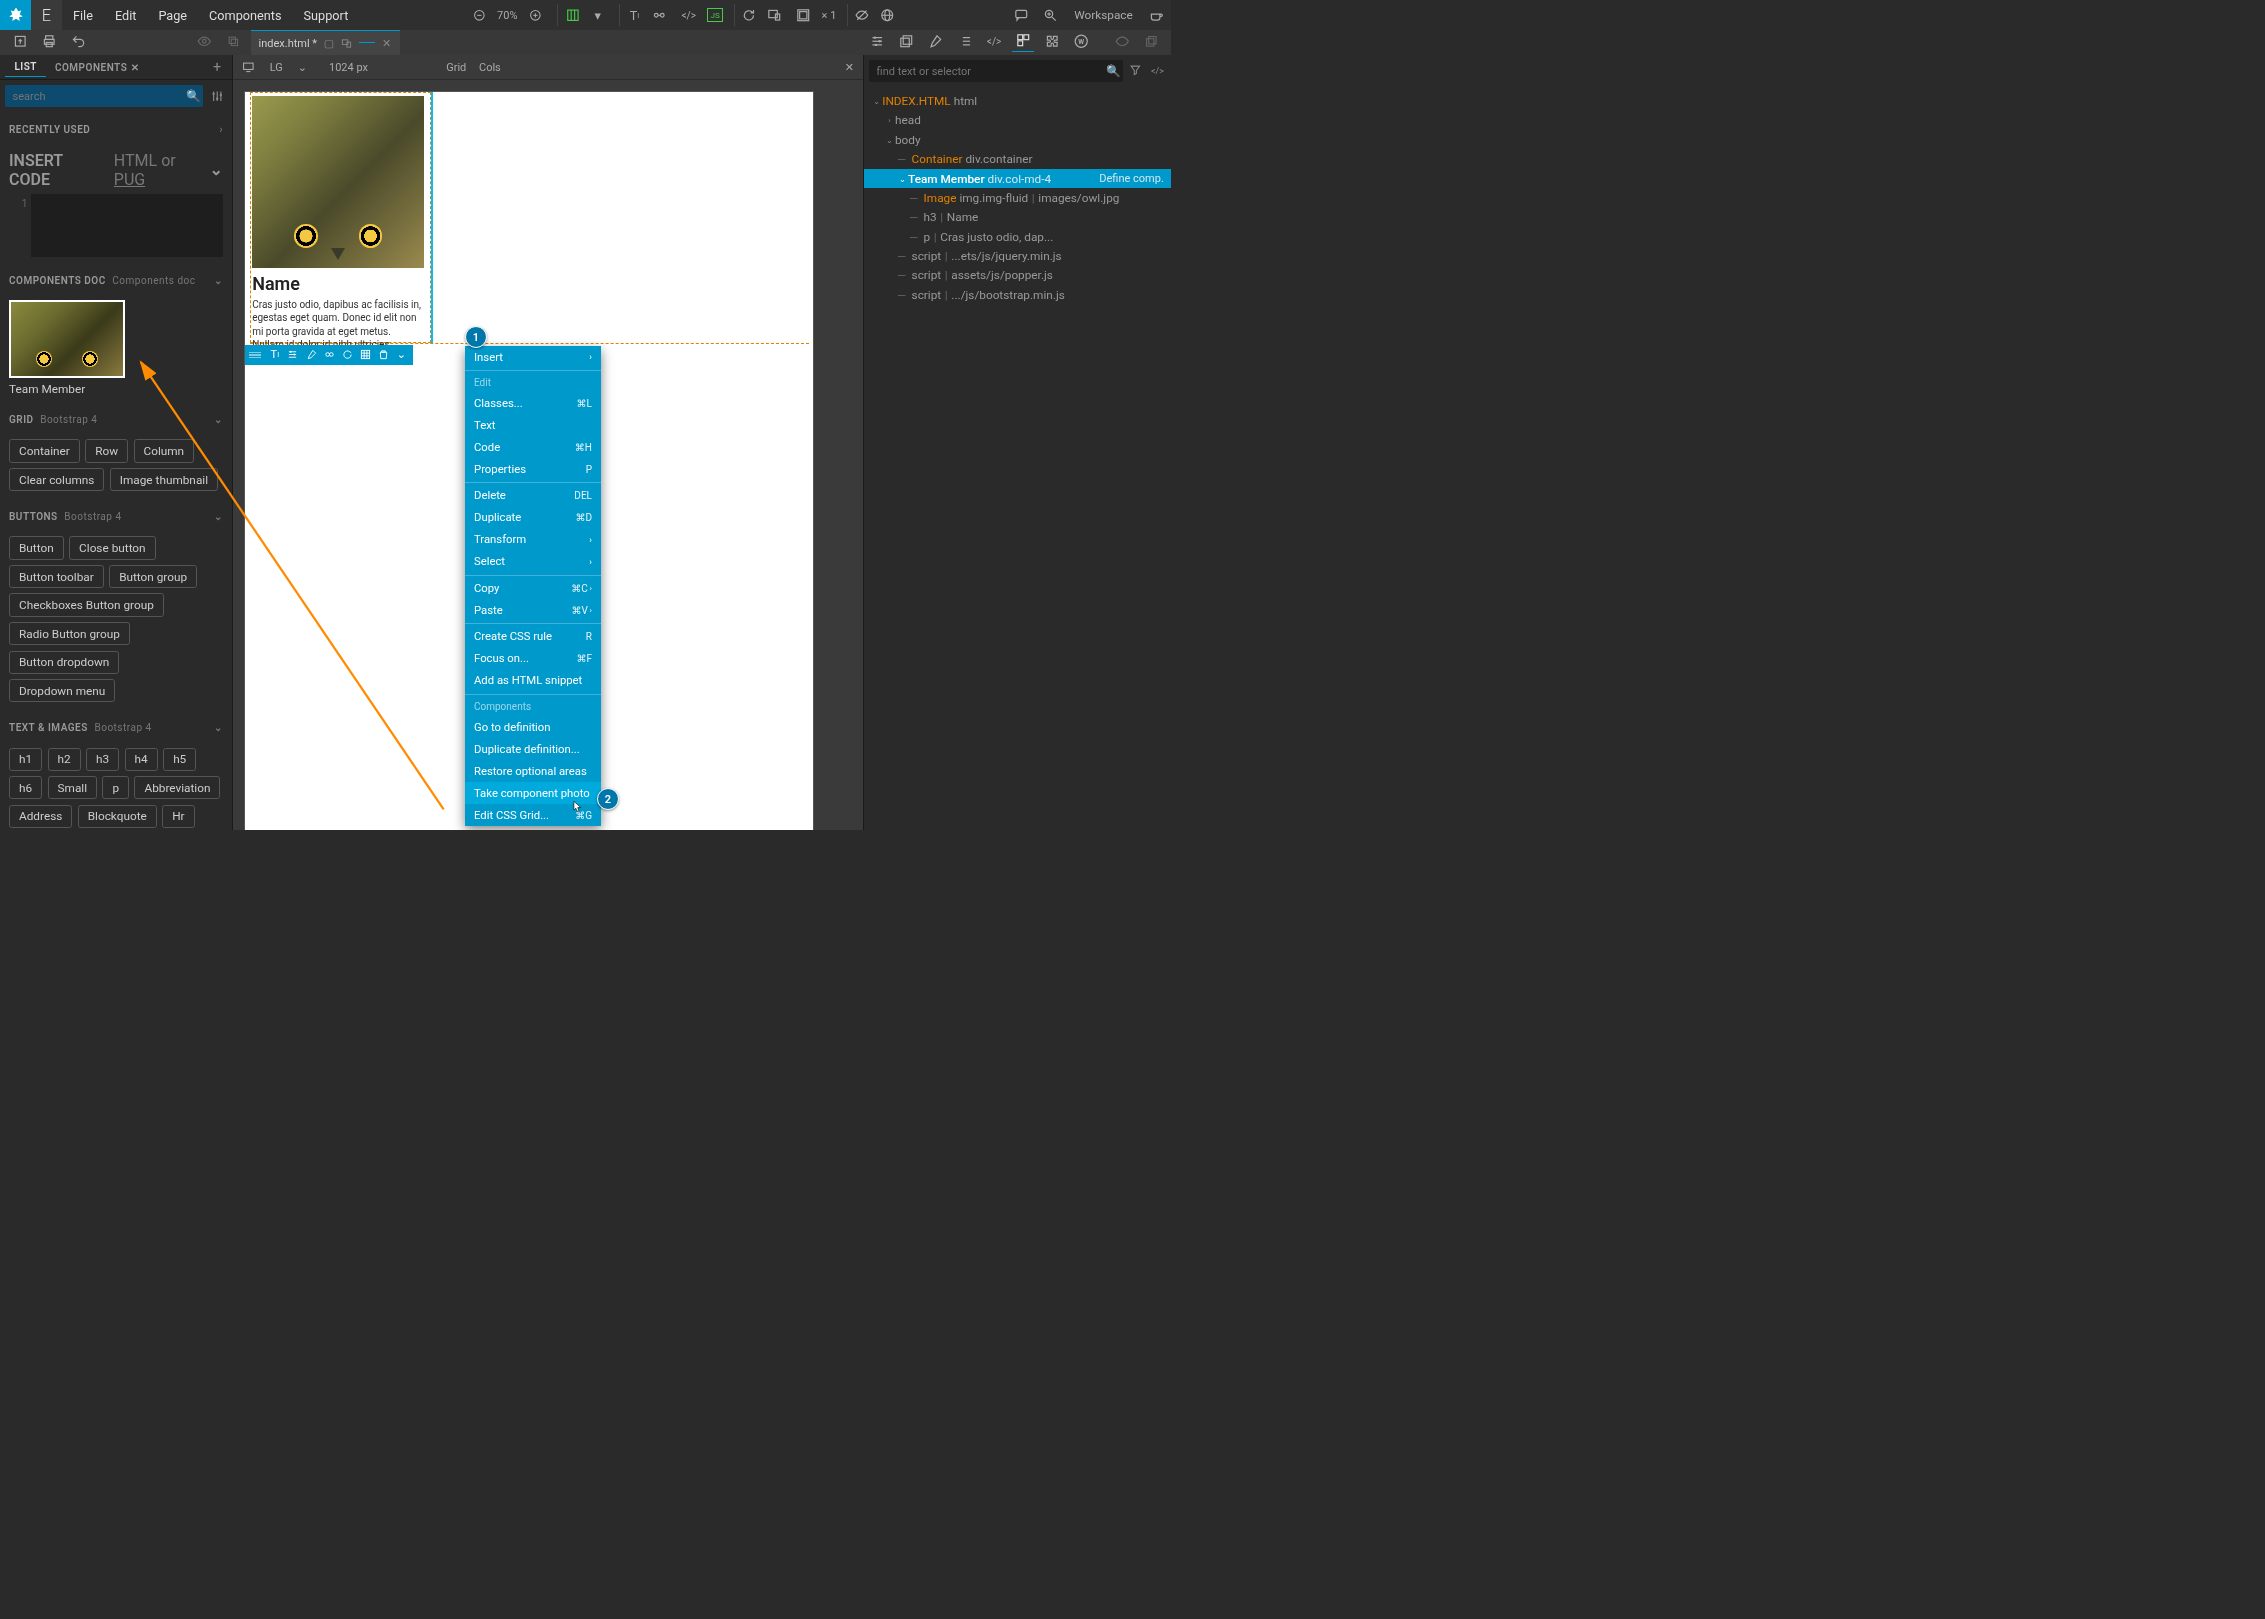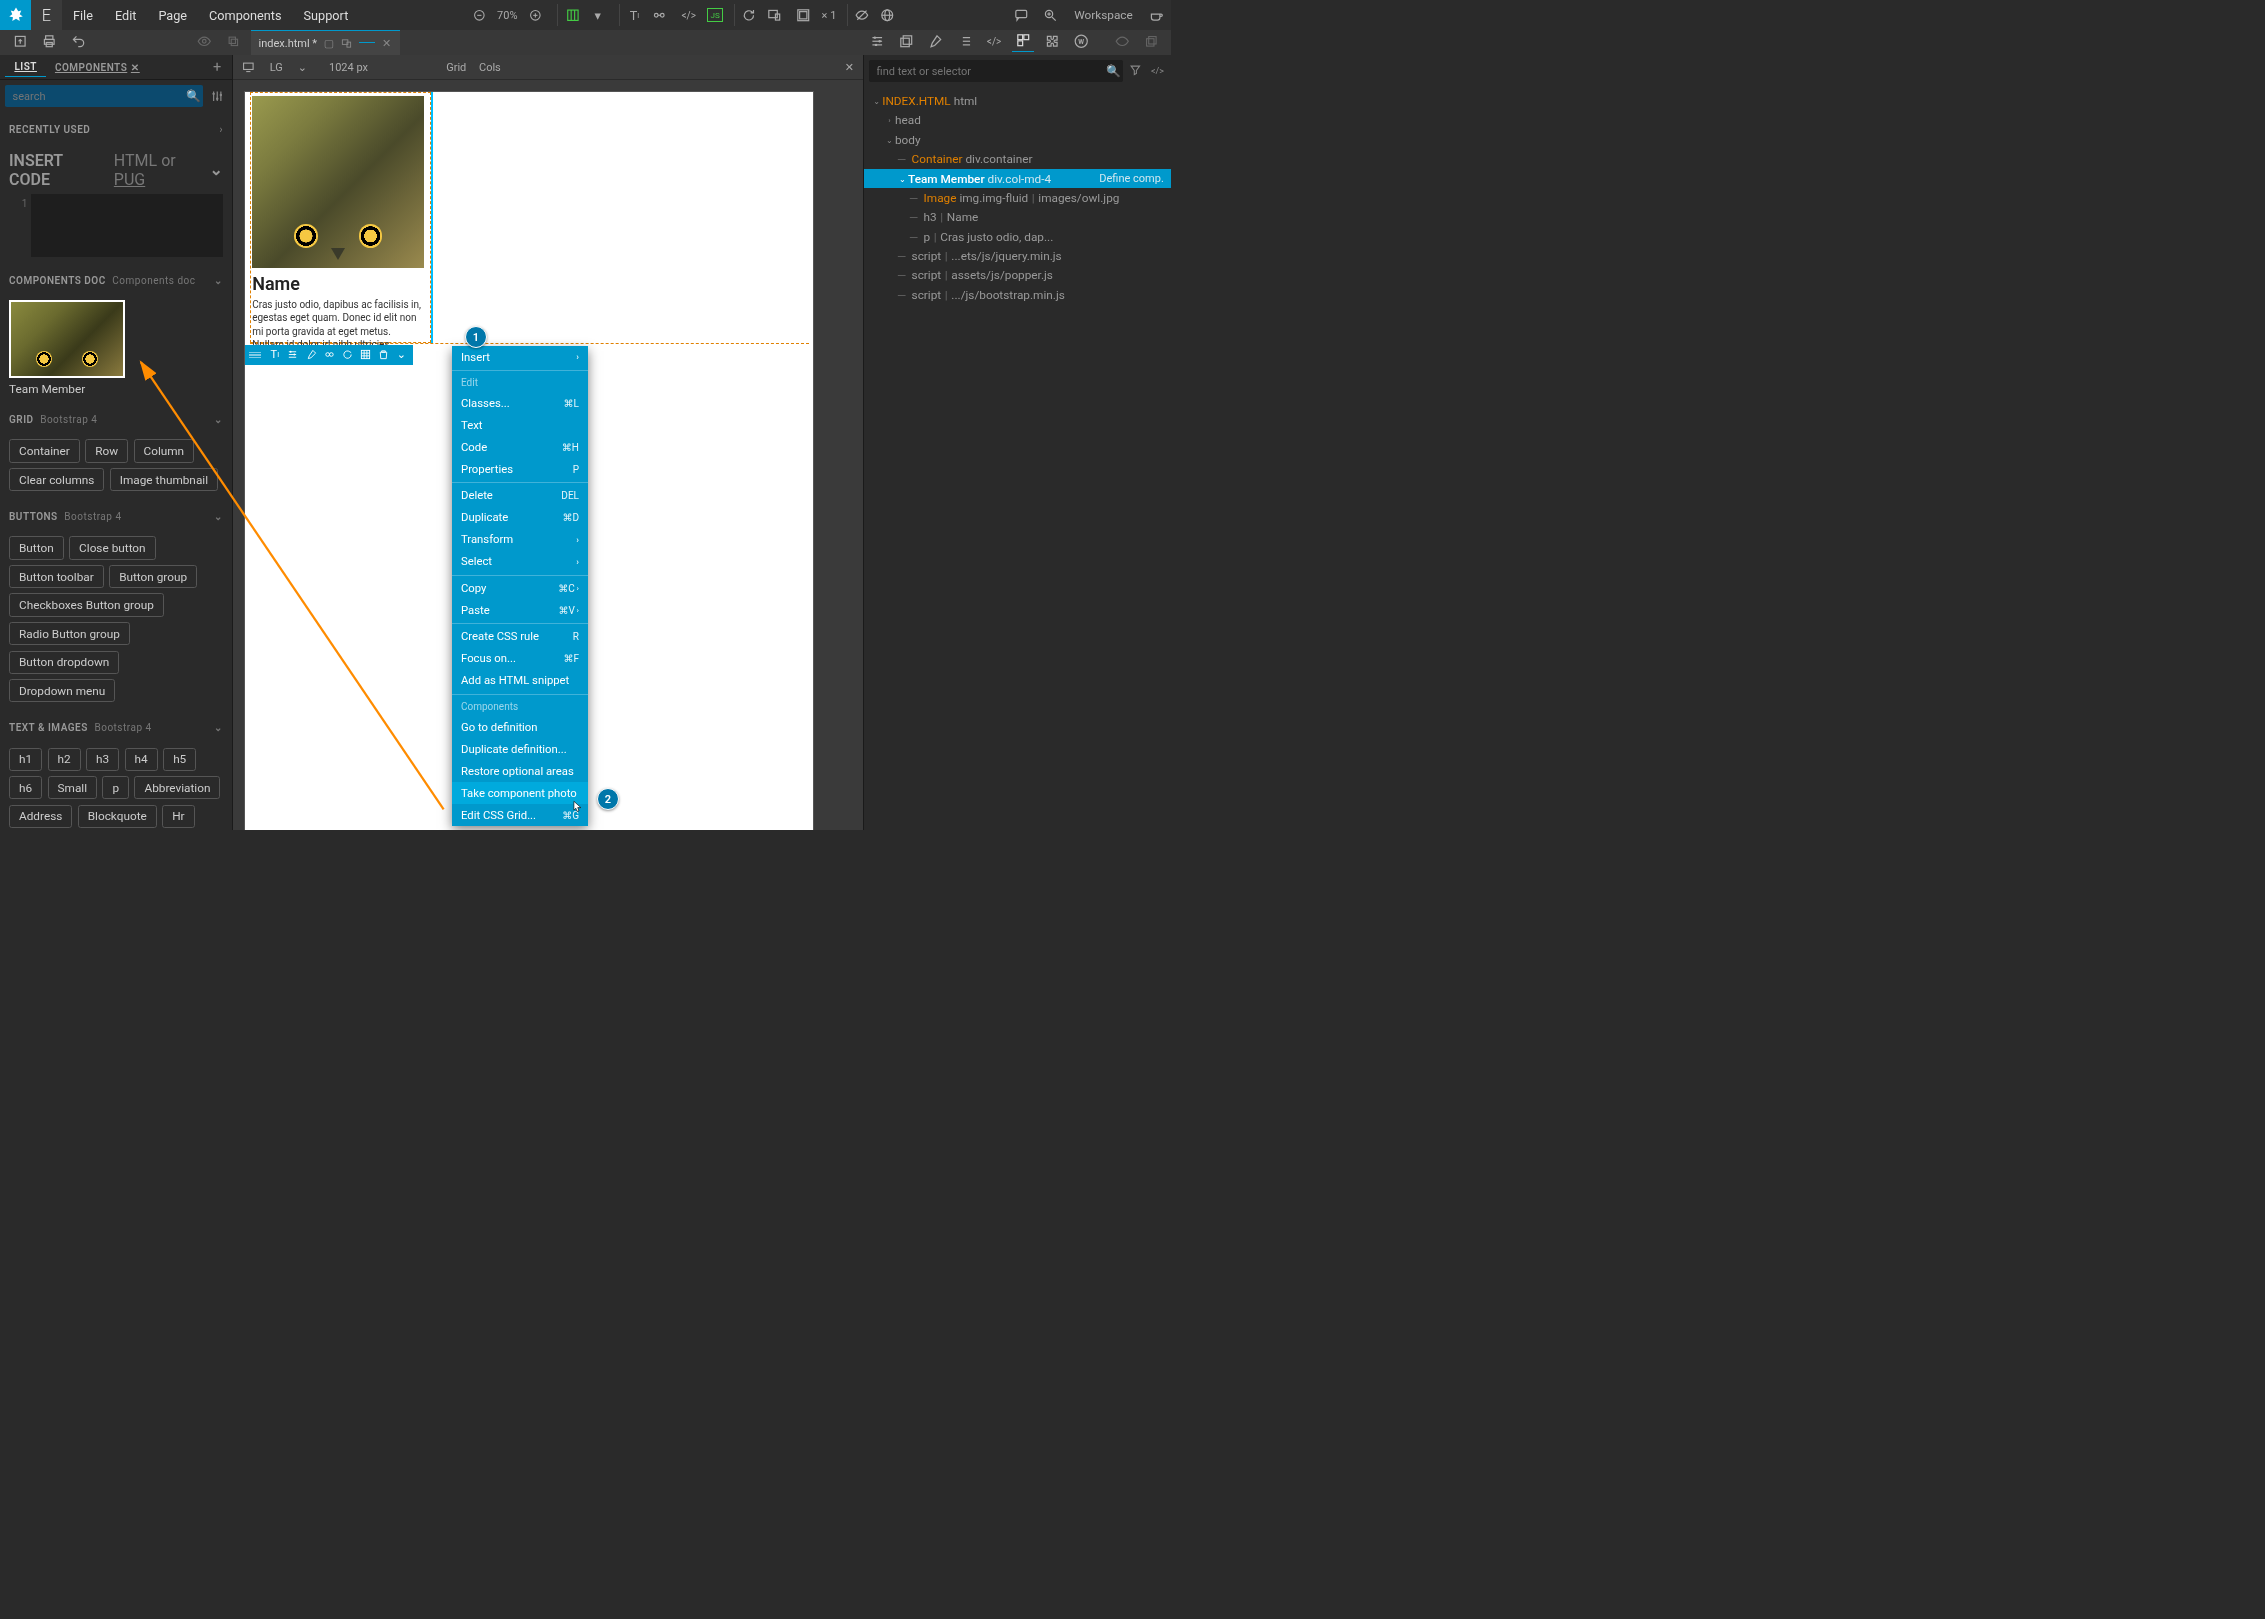--- a/index.html
+++ b/index.html
@@ -26,21 +26,21 @@
 .toolbar2 .file-tab .tab-ico{width:12.7px;height:12.7px;display:flex;align-items:center;justify-content:center;color:#888;}
 
 
 .layout { display:flex; height:calc(100% - 55px); }
 .left-panel { width:233px; background:#2a2a2a; border-right:0.9px solid #1a1a1a; overflow-y:auto; }
 .center-panel { flex:1; background:#3a3a3a; display:flex; flex-direction:column; position:relative;}
 .right-panel { width:308px; background:#2a2a2a; border-left:0.9px solid #1a1a1a; }
 
 
 .lp-tabs { display:flex; align-items:center; height:25px; border-bottom:0.9px solid #1a1a1a; padding:0 5.4px;}
-.lp-tabs .tab{padding:3.6px 9px;font-size:10px;font-weight:600;color:#999;cursor:pointer;letter-spacing:0.5px;text-decoration:underline;}
+.lp-tabs .tab{padding:3.6px 9px;font-size:10px;font-weight:600;color:#999;cursor:pointer;letter-spacing:0.5px;}
 .lp-tabs .tab.active{color:#ddd;border-bottom:1.8px solid #0099cc;}
 .lp-tabs .tab .x{font-size:10px;margin-left:3.6px;}
 .lp-tabs .plus{margin-left:auto;color:#888;font-size:14.5px;cursor:pointer;padding:0 5.4px;}
 .lp-search{display:flex;padding:5.4px;gap:5.4px;}
 .lp-search input{flex:1;background:#0c4a6e;border:none;padding:4.5px 7.2px;color:#ccc;font-size:11px;border-radius:1.8px;}
 .lp-search .search-ico,.lp-search .sliders-ico{width:18px;display:flex;align-items:center;justify-content:center;color:#888;cursor:pointer;}
 .lp-section{padding:7.2px 9px;}
 .lp-section-head{display:flex;align-items:center;font-size:10px;font-weight:600;letter-spacing:0.5px;color:#999;cursor:pointer;padding:3.6px 0;}
 .lp-section-head .sub{font-weight:400;color:#777;margin-left:3.6px;}
 .lp-section-head .chev{margin-left:auto;color:#777;}
@@ -77,21 +77,21 @@
 .card p{font-size:10px;color:#333;line-height:1.35;margin-top:3.6px;}
 .row-bottom{position:absolute;left:4.5px;top:251px;right:4.5px;height:1.8px;border-top:0.9px dashed #e08000;}
 
 
 .sel-toolbar{position:absolute;left:0px;top:253px;height:20px;background:#0099cc;display:flex;align-items:center;padding:0 3.6px;gap:1.8px;}
 .sel-toolbar .grip{width:12.7px;display:flex;flex-direction:column;gap:0.9px;margin-right:3.6px;}
 .sel-toolbar .grip span{height:0.9px;background:rgba(255,255,255,0.5);}
 .sel-toolbar .ico{width:16.3px;height:16.3px;display:flex;align-items:center;justify-content:center;color:#fff;cursor:pointer;font-size:11px;}
 
 
-.ctx-menu{position:absolute;left:452px;top:346px;width:136px;background:#0099cc;box-shadow:0 3.6px 11px rgba(0,0,0,0.5);font-size:11.3px;color:#fff;z-index:50;}
+.ctx-menu{position:absolute;left:465px;top:346px;width:136px;background:#0099cc;box-shadow:0 3.6px 11px rgba(0,0,0,0.5);font-size:11.3px;color:#fff;z-index:50;}
 .ctx-menu .row{display:flex;align-items:center;padding:4.5px 9px;cursor:pointer;}
 .ctx-menu .row.hover{background:#00aadd;}
 .ctx-menu .row .k{margin-left:auto;font-size:10px;opacity:0.9;}
 .ctx-menu .row .chev{margin-left:auto;font-size:9px;}
 .ctx-menu .head{padding:4.5px 9px;font-size:10px;color:rgba(255,255,255,0.6);}
 .ctx-menu .sep{height:0.9px;background:rgba(255,255,255,0.25);margin:1.8px 0;}
 
 
 .badge{position:absolute;width:22px;height:22px;border-radius:50%;background:#0077aa;border:1.8px solid #fff;color:#fff;display:flex;align-items:center;justify-content:center;font-size:11px;font-weight:600;z-index:60;box-shadow:0 0.9px 2.7px rgba(0,0,0,0.4);}
 

